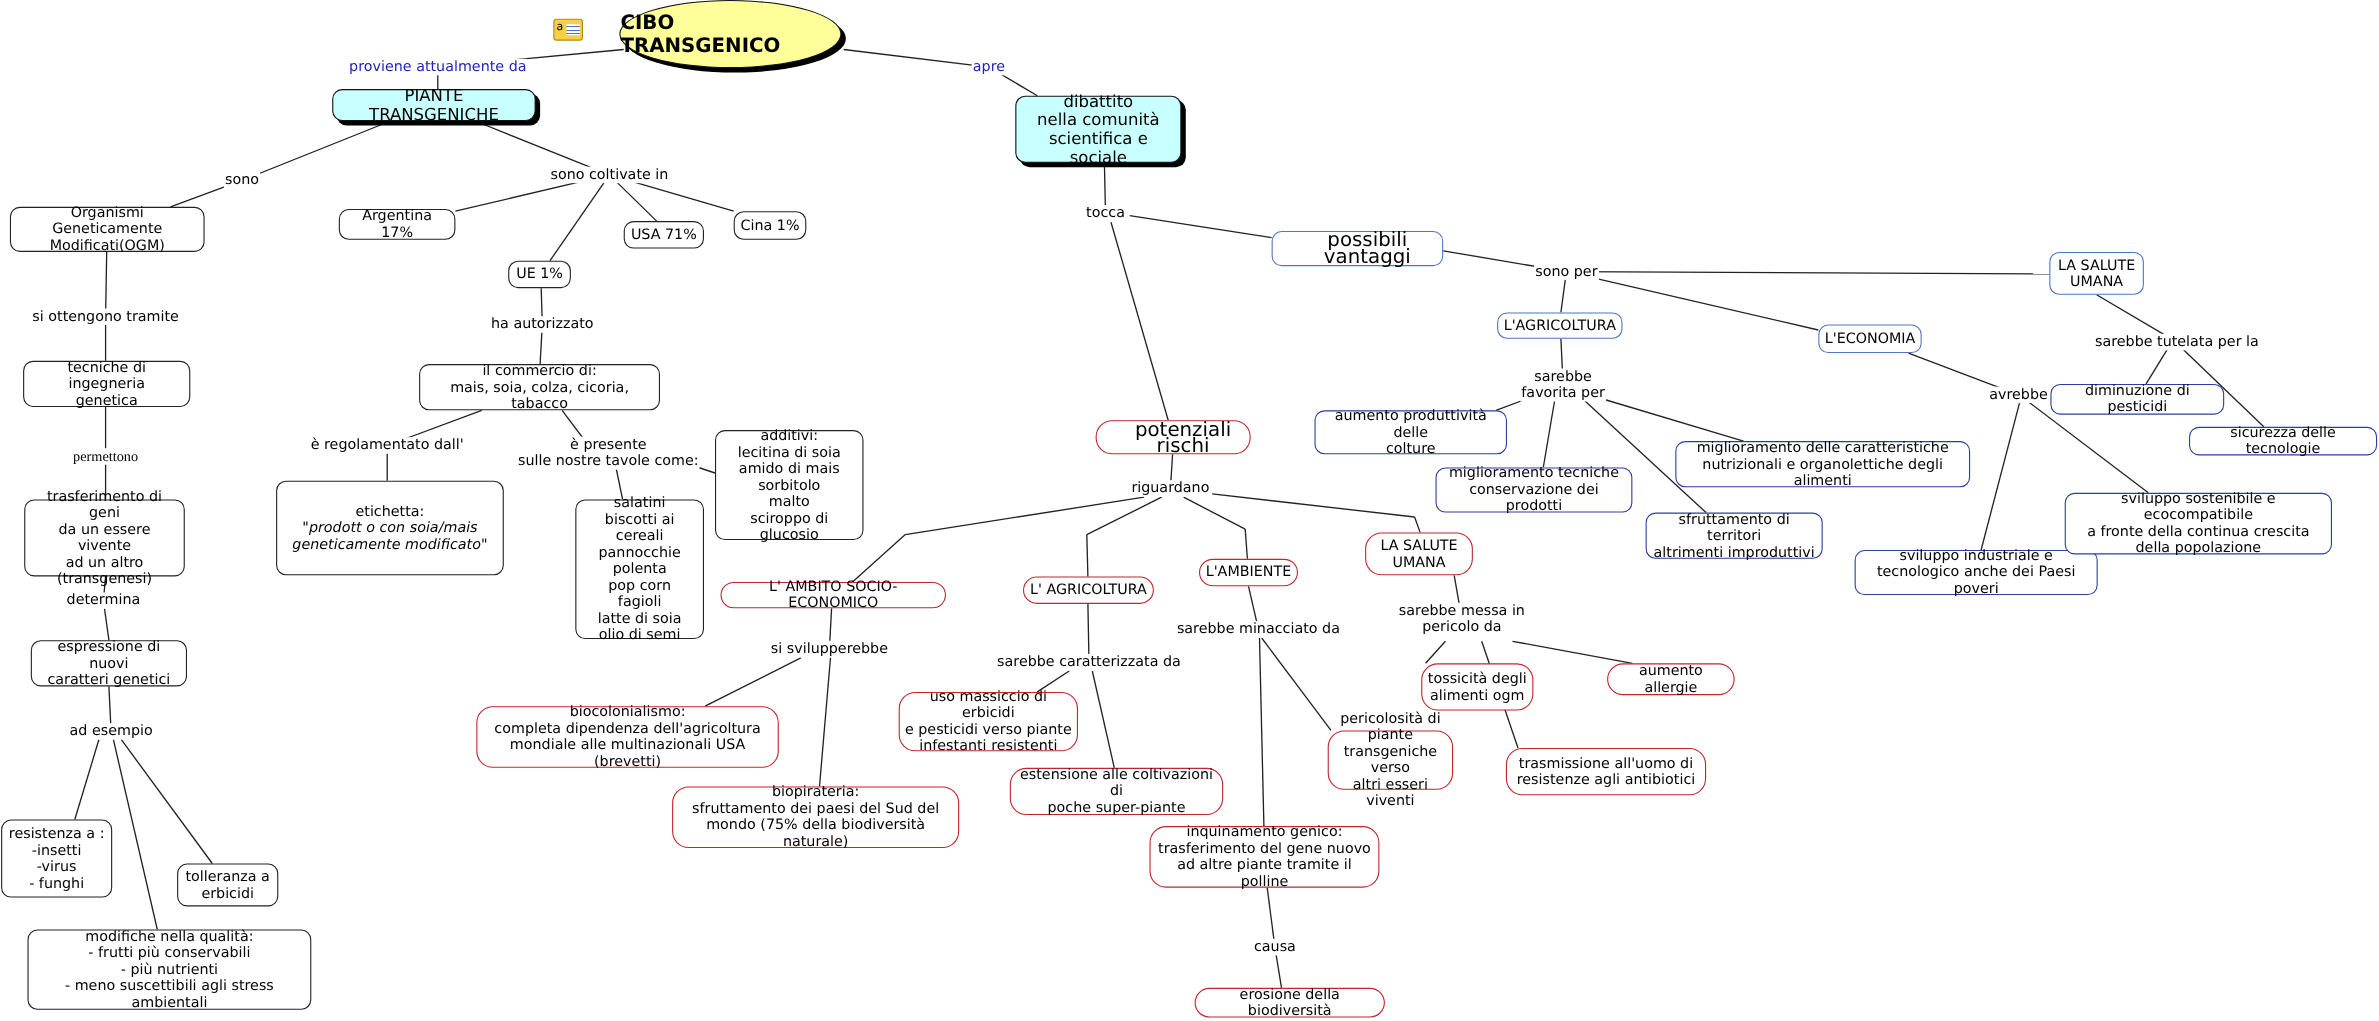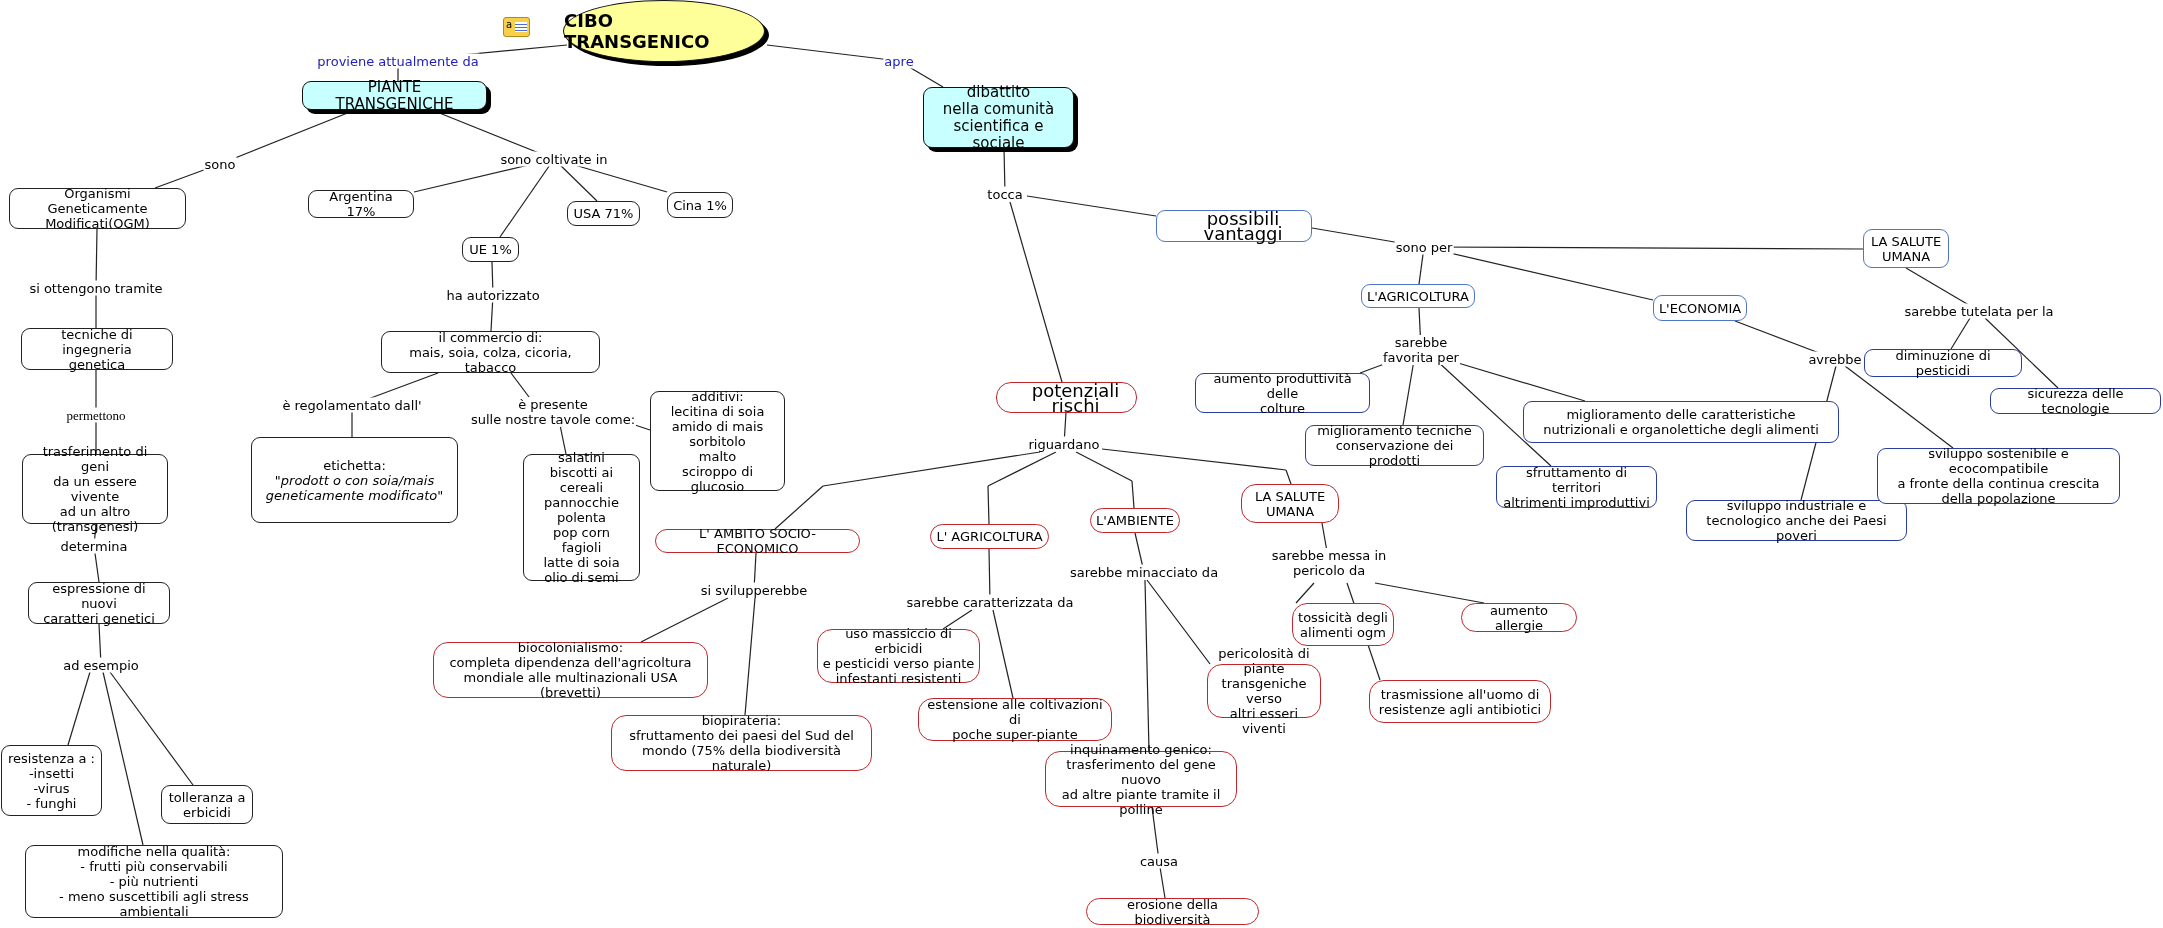--- a/index.html
+++ b/index.html
@@ -162,21 +162,21 @@
 <div class="node lblue big" style="left:1156px;top:210px;width:156px;height:32px;">possibili vantaggi</div>
 
 <div class="node lblue" style="left:1361px;top:284px;width:114px;height:24px;">L'AGRICOLTURA</div>
 <div class="node lblue" style="left:1653px;top:295px;width:94px;height:26px;">L'ECONOMIA</div>
 <div class="node lblue" style="left:1863px;top:229px;width:86px;height:39px;">LA SALUTE
 UMANA</div>
 <div class="node blue" style="left:1195px;top:373px;width:175px;height:40px;">aumento produttività delle
 colture</div>
 <div class="node blue" style="left:1305px;top:425px;width:179px;height:41px;">miglioramento tecniche
 conservazione dei prodotti</div>
-<div class="node blue" style="left:1523px;top:401px;width:316px;height:42px;">miglioramento  delle caratteristiche
+<div class="node blue" style="left:1523px;top:401px;width:268px;height:42px;">miglioramento  delle caratteristiche
 nutrizionali e organolettiche degli alimenti</div>
 <div class="node blue" style="left:1496px;top:466px;width:161px;height:42px;">sfruttamento di territori
 altrimenti improduttivi</div>
 <div class="node blue" style="left:1864px;top:349px;width:158px;height:28px;">diminuzione di pesticidi</div>
 <div class="node blue" style="left:1990px;top:388px;width:171px;height:26px;">sicurezza delle tecnologie</div>
 <div class="node blue" style="left:1686px;top:500px;width:221px;height:41px;">sviluppo industriale e
 tecnologico anche dei Paesi poveri</div>
 <div class="node blue" style="left:1877px;top:448px;width:243px;height:56px;">sviluppo sostenibile e ecocompatibile
 a fronte della continua crescita
 della popolazione</div>
@@ -193,21 +193,21 @@
 sfruttamento dei paesi del Sud del
 mondo (75% della biodiversità naturale)</div>
 <div class="node red" style="left:817px;top:629px;width:163px;height:54px;">uso massiccio di erbicidi
 e pesticidi verso piante
 infestanti resistenti</div>
 <div class="node red" style="left:918px;top:698px;width:194px;height:43px;">estensione alle coltivazioni di
 poche super-piante</div>
 <div class="node red" style="left:1207px;top:664px;width:114px;height:54px;">pericolosità di piante
 transgeniche verso
 altri esseri viventi</div>
-<div class="node red" style="left:1045px;top:751px;width:192px;height:56px;">inquinamento genico:
+<div class="node red" style="left:1045px;top:751px;width:209px;height:56px;">inquinamento genico:
 trasferimento del gene nuovo
 ad altre piante tramite il polline</div>
 <div class="node red" style="left:1086px;top:898px;width:173px;height:27px;">erosione della biodiversità</div>
 <div class="node red" style="left:1292px;top:603px;width:102px;height:43px;">tossicità degli
 alimenti ogm</div>
 <div class="node red" style="left:1461px;top:603px;width:116px;height:29px;">aumento allergie</div>
 <div class="node red" style="left:1369px;top:680px;width:182px;height:43px;">trasmissione all'uomo di
 resistenze agli antibiotici</div>
 
 <div class="lbl blue" style="left:398px;top:61px;">proviene attualmente da</div>

